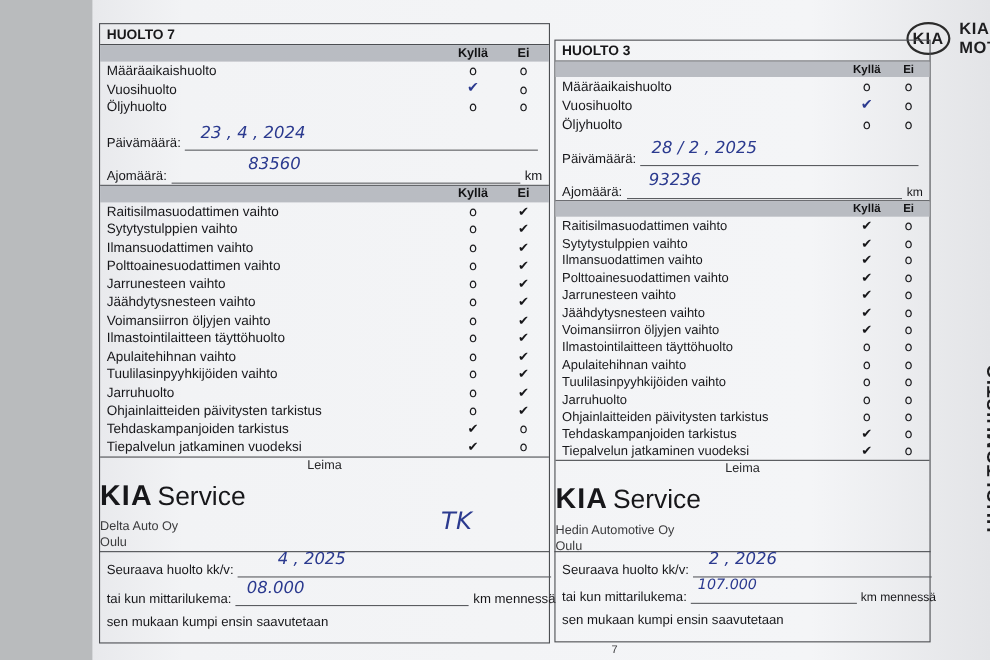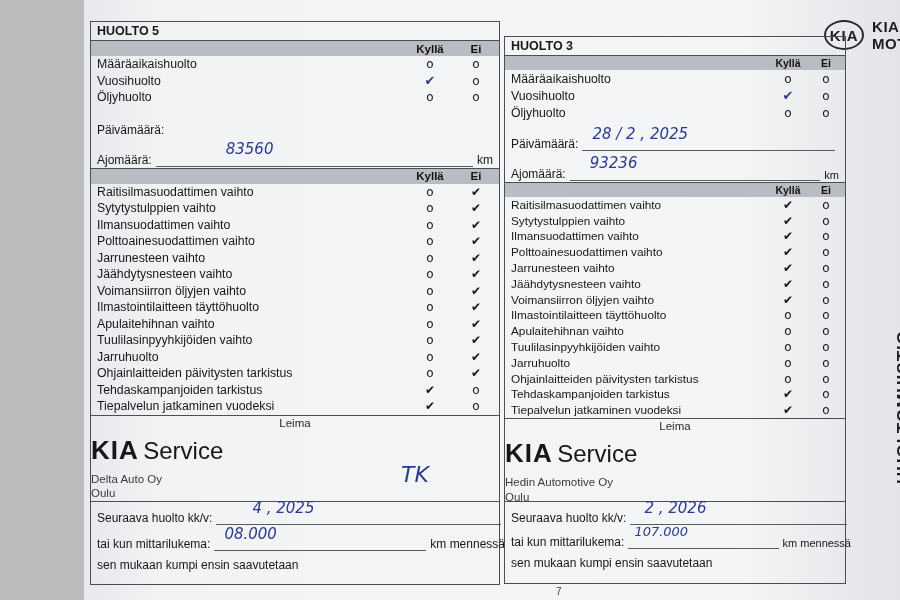--- a/index.html
+++ b/index.html
@@ -113,21 +113,21 @@
 
     <div class="kia-logo">
       <div class="kia-badge">KIA</div>
       <div class="kia-motors">KIA MOTORS</div>
     </div>
 
     <div class="vert-title">HUOLTOMUISTIO</div>
 
     <div class="panel" id="panel0" style="left:6px;top:21px;width:408px;height:562px;">
 
-      <div class="panel-head">HUOLTO 5</div>
+      <div class="panel-head">HUOLTO 7</div>
 
       <div class="col-h">
         <div style="flex:1"></div>
         <div class="colcell">Kyllä</div>
         <div class="colcell">Ei</div>
       </div>
 
       <div class="row">
         <div class="lbl">Määräaikaishuolto</div>
         <div class="mark">o</div>
@@ -139,20 +139,23 @@
         <div class="mark">o</div>
       </div>
       <div class="row">
         <div class="lbl">Öljyhuolto</div>
         <div class="mark">o</div>
         <div class="mark">o</div>
       </div>
 
       <div class="footer-row" style="height:26px;margin-top:4px;">
         <span>Päivämäärä:</span>
+        <span class="field-line">
+          <span class="hand" style="position:absolute;left:14px;top:-11px;">23 , 4 , 2024</span>
+        </span>
       </div>
 
       <div class="footer-row" style="height:28px;">
         <span>Ajomäärä:</span>
         <span class="field-line">
           <span class="hand" style="position:absolute;left:70px;top:-12px;">83560</span>
         </span>
         <span>km</span>
       </div>
 

